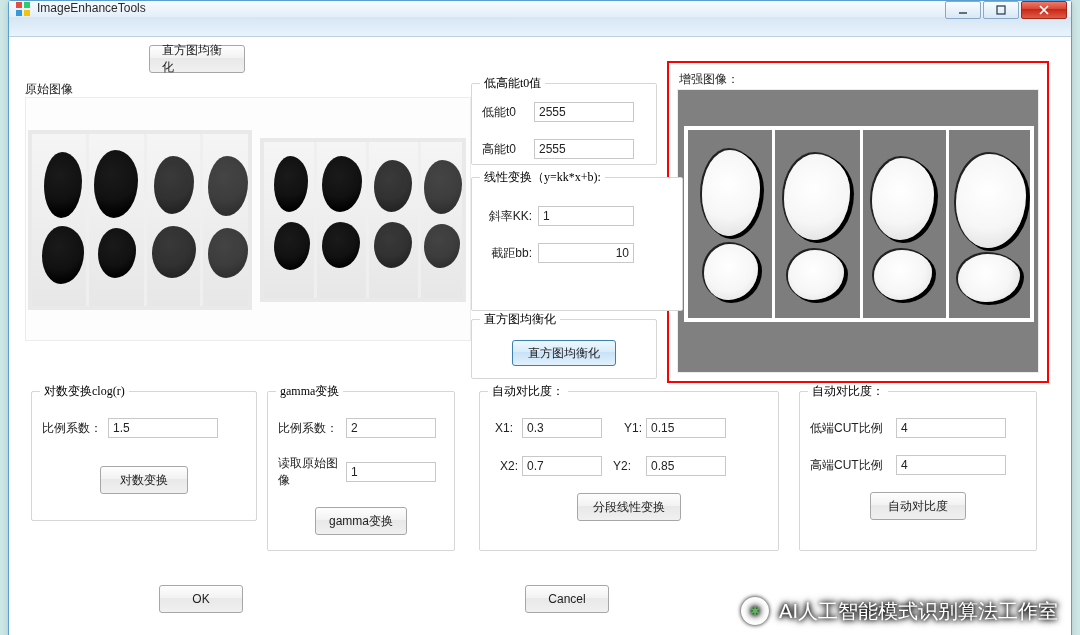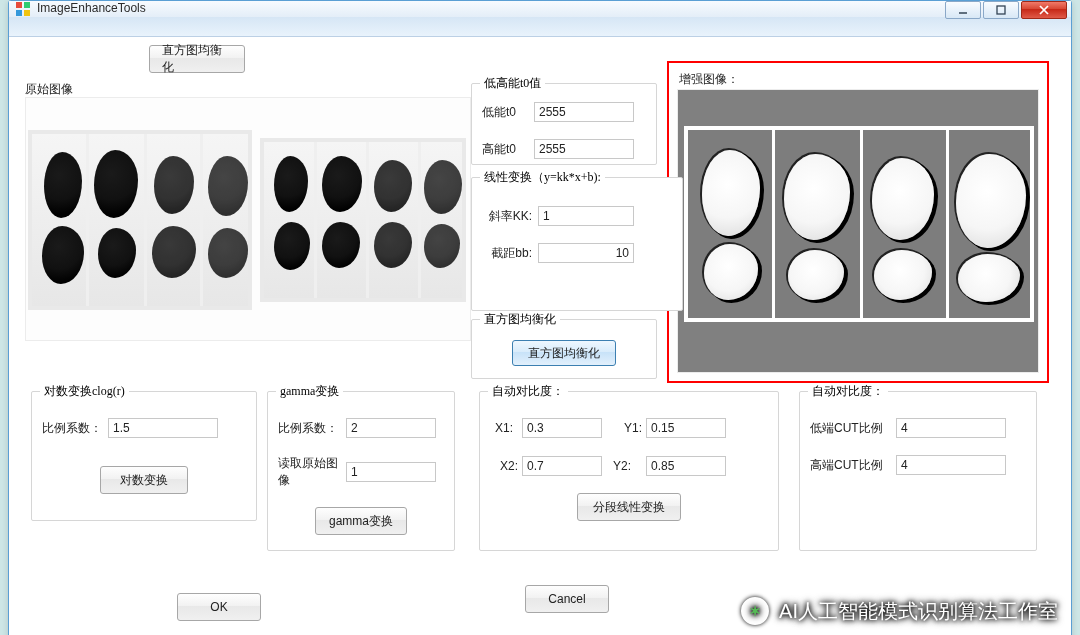--- a/index.html
+++ b/index.html
@@ -308,23 +308,26 @@
     <div class="group" style="left:790px; top:354px; width:238px; height:160px;">
       <span class="legend">自动对比度：</span>
       <div class="row" style="margin-top:8px;">
         <span class="lbl" style="width:86px;">低端CUT比例</span>
         <input class="inp" style="width: 110px;" value="4">
       </div>
       <div class="row" style="margin-top:14px;">
         <span class="lbl" style="width:86px;">高端CUT比例</span>
         <input class="inp" style="width: 110px;" value="4">
       </div>
-    </div>
-
-    <div class="btn big" style="position:absolute; left:168px; top:548px; width:66px;margin-top:8px;">OK</div>
+      <div style="text-align:center; margin-top:16px;">
+        <div class="btn" style="width:96px; height:28px;">自动对比度</div>
+      </div>
+    </div>
+
+    <div class="btn big" style="position:absolute; left:150px; top:548px; width:66px;">OK</div>
     <div class="btn big" style="position:absolute; left:516px; top:548px; width:76px;">Cancel</div>
 
   </div>
 </div>
 
 <div class="watermark">
   <span class="wmicon">✶</span>
   <span>AI人工智能模式识别算法工作室</span>
 </div>
 

